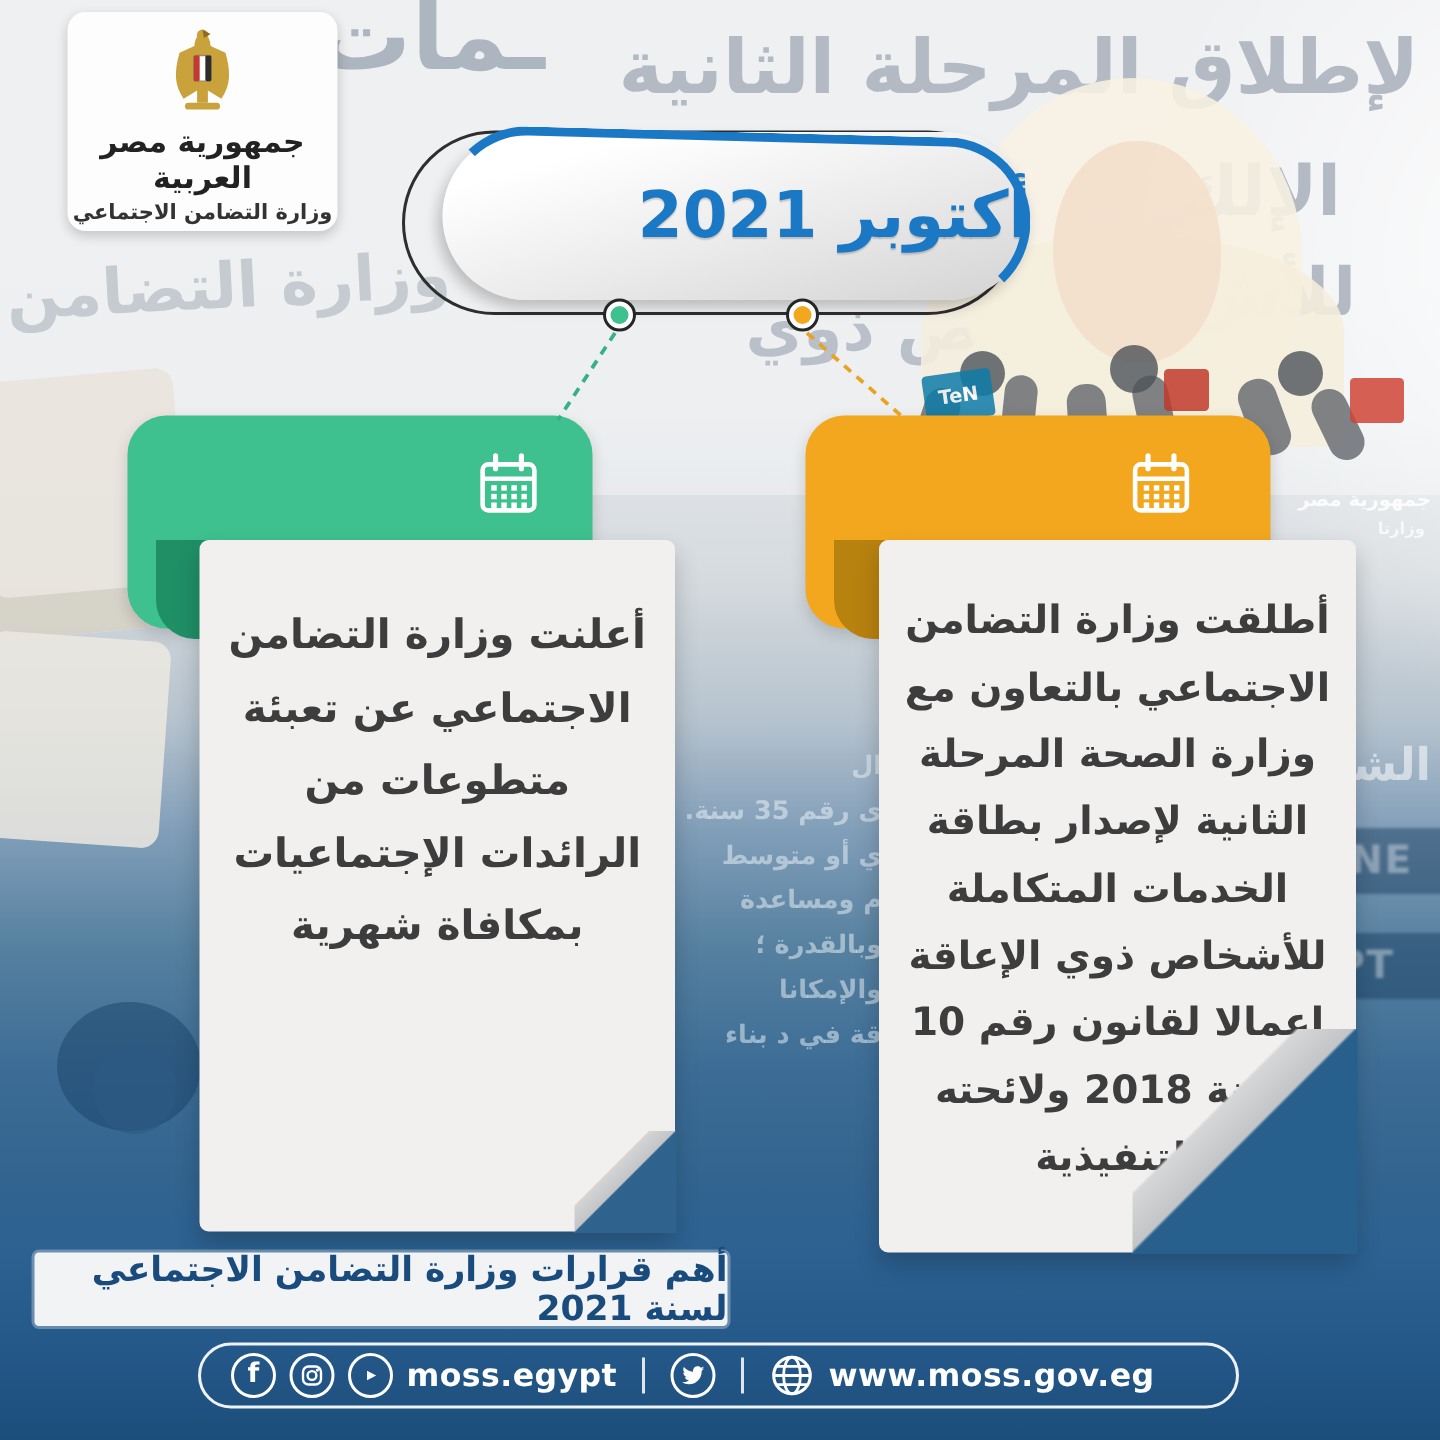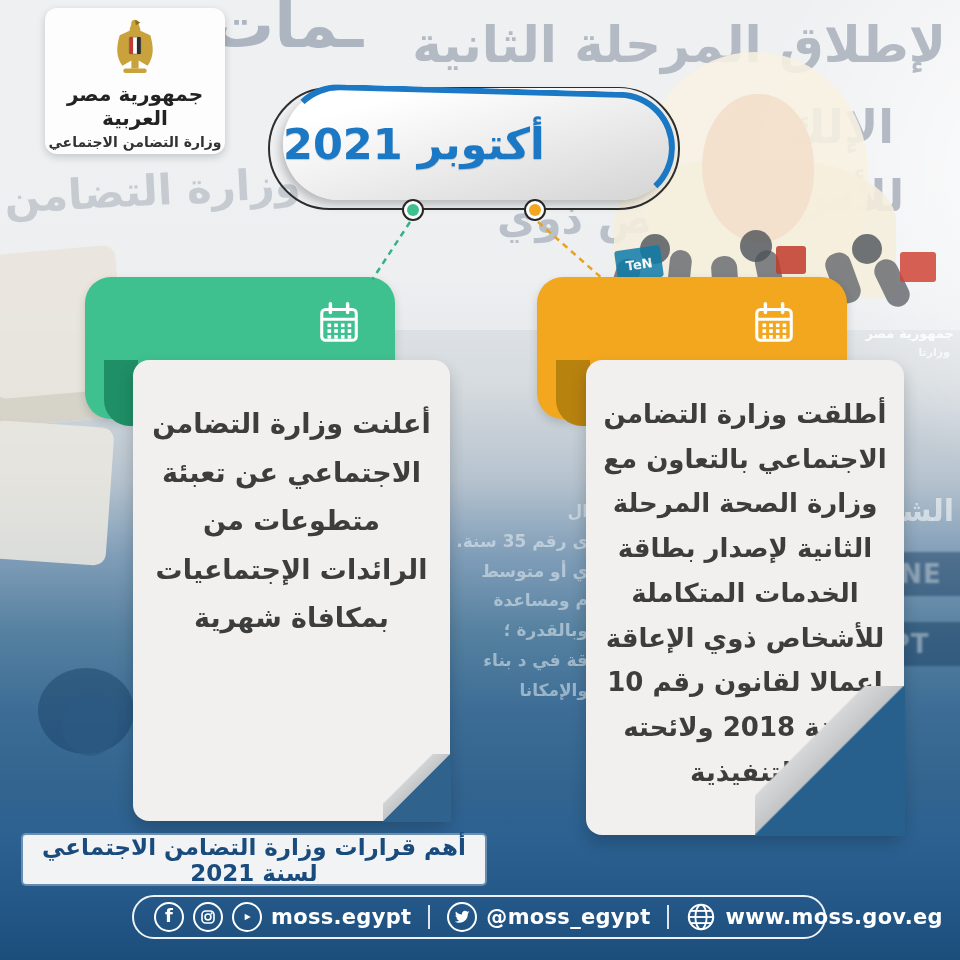--- a/index.html
+++ b/index.html
@@ -58,54 +58,54 @@
   .flag-red{left:776px;top:246px;width:30px;height:28px;background:#c0392b;border-radius:3px;}
   .flag-red2{left:900px;top:252px;width:36px;height:30px;background:#cf4436;border-radius:3px;}
   
   .logo-card{left:45px;top:8px;width:180px;height:146px;background:#fdfdfd;border-radius:12px;
     box-shadow:0 3px 8px rgba(0,0,0,.18);z-index:30;text-align:center;padding-top:8px;box-sizing:border-box;}
   .logo-country{font-size:20px;font-weight:bold;color:#222;margin-top:2px;direction:rtl;}
   .logo-ministry{font-size:14px;font-weight:bold;color:#333;margin-top:4px;direction:rtl;}
   
   .date-outline{left:268px;top:87px;width:412px;height:123px;border:2px solid #2e2e2e;border-radius:64px;
     box-sizing:border-box;z-index:40;}
-  .date-pill{left:283px;top:88px;width:392px;height:112px;border-radius:56px;z-index:41;
+  .date-pill{left:295px;top:88px;width:392px;height:112px;border-radius:56px;z-index:41;
     background:linear-gradient(165deg,#ffffff 18%,#ececec 55%,#d6d6d6 95%);
-    box-shadow:-3px 5px 9px rgba(0,0,0,.22);display:flex;align-items:center;justify-content:flex-start;}
+    box-shadow:-3px 5px 9px rgba(0,0,0,.22);display:flex;align-items:center;justify-content:flex-end;}
   .pill-arc{position:absolute;inset:0;border-radius:56px;border:6px solid transparent;
     border-top-color:#1b78c4;border-right-color:#1b78c4;box-sizing:border-box;transform:rotate(1.5deg);}
   .date-label{font-size:43px;font-weight:bold;color:#1b78c4;direction:rtl;text-shadow:0 1px 1px rgba(0,0,0,.18);}
   .dot{width:22px;height:22px;border-radius:50%;background:#fff;border:2.5px solid #262626;box-sizing:border-box;z-index:42;}
   .dot::after{content:'';position:absolute;inset:3px;border-radius:50%;background:var(--c);}
   .dot-green{left:402px;top:199px;--c:#3ec08f;}
   .dot-orange{left:524px;top:199px;--c:#f2a71e;}
   .connectors{left:0;top:0;width:960px;height:960px;z-index:36;pointer-events:none;}
   
   .card-head{width:310px;height:142px;border-radius:26px;z-index:20;box-shadow:0 4px 10px rgba(0,0,0,.15);}
   .head-green{left:85px;top:277px;background:#3ec08f;}
   .head-orange{left:537px;top:277px;background:#f2a71e;}
   .cal-icon{position:absolute;top:23px;width:46px;height:46px;}
   .head-green .cal-icon{right:33px;} .head-orange .cal-icon{right:50px;}
   .fold{width:34px;height:66px;z-index:21;}
   .fold-green{left:104px;top:360px;background:#1f8f66;border-radius:0 0 0 26px;}
   .fold-orange{left:556px;top:360px;background:#b8820f;border-radius:0 0 0 26px;}
-  .paper{background:#f1f0ee;border-radius:16px;z-index:22;box-shadow:0 8px 16px rgba(0,0,0,.2);box-sizing:border-box;}
+  .paper{background:#f1f0ee;border-radius:6px;z-index:22;box-shadow:0 8px 16px rgba(0,0,0,.2);box-sizing:border-box;}
   .paper-green{left:133px;top:360px;width:317px;height:461px;padding:40px 18px 0;}
   .paper-orange{left:586px;top:360px;width:318px;height:475px;padding:32px 16px 0;}
   .paper-text{font-weight:bold;color:#3d3d3d;text-align:center;direction:rtl;}
   .paper-green .paper-text{font-size:27px;line-height:1.8;}
   .paper-orange .paper-text{font-size:26px;line-height:1.72;}
   .curl{position:absolute;right:-1px;bottom:-1px;}
   .curl-green{width:68px;height:68px;
     background:linear-gradient(135deg,rgba(0,0,0,0) 36%,#d2d4d6 37%,#c3c5c7 49%,#30628e 50%,#30628e 100%);}
   .curl-orange{width:150px;height:150px;
     background:linear-gradient(135deg,rgba(0,0,0,0) 36%,#d5d7d9 37%,#c2c4c6 49%,#27608d 50%,#27608d 100%);}
   
   .banner{left:23px;top:835px;width:462px;height:49px;background:#f2f3f5;border-radius:3px;z-index:30;
-    display:flex;align-items:center;justify-content:center;box-shadow:0 0 0 2px rgba(255,255,255,.3);text-align:center;}
+    display:flex;align-items:center;justify-content:center;box-shadow:0 0 0 2px rgba(255,255,255,.3);}
   .banner-text{color:#1a4b7d;font-size:23px;font-weight:bold;direction:rtl;}
   .footer-bar{left:132px;top:895px;width:694px;height:44px;border:2px solid #eef2f6;border-radius:26px;z-index:30;
     display:flex;align-items:center;gap:9px;padding:0 20px;box-sizing:border-box;color:#fff;}
   .soc-circle{width:30px;height:30px;border:2px solid #fff;border-radius:50%;box-sizing:border-box;
     display:flex;align-items:center;justify-content:center;flex:0 0 auto;}
   .soc-circle .fletter{font-weight:bold;font-size:18px;line-height:1;margin-top:-2px;}
   .soc-text{font-size:21px;font-weight:bold;letter-spacing:.3px;white-space:nowrap;}
   .sep{width:2px;height:24px;background:rgba(255,255,255,.85);margin:0 8px;flex:0 0 auto;}
   .globe{width:30px;height:30px;flex:0 0 auto;}
 </style>
@@ -126,22 +126,22 @@
   <div class="abs wm wm-shr">الشر</div>
   <div class="abs wm wm-small1">جمهورية مصر</div>
   <div class="abs wm wm-small2">وزارتا</div>
 
   <div class="abs mid-col">
     <span>ال</span>
     <span>ى رقم  35 سنة.</span>
     <span>ي أو متوسط</span>
     <span>م ومساعدة</span>
     <span>وبالقدرة ؛</span>
+    <span>والإمكانا</span>
     <span>قة في د بناء</span>
-    <span>والإمكانا</span>
   </div>
 
   <div class="abs bpill bpill-1">LINE</div>
   <div class="abs bpill bpill-2">EPT</div>
 
   <div class="abs idcard1"></div>
   <div class="abs idcard2"></div>
 
   <div class="abs cartoon-hair"></div>
   <div class="abs cartoon-face"></div>
@@ -269,21 +269,20 @@
           <path d="M8 6.5 L18.5 12 L8 17.5 Z" fill="#fff"></path>
         </svg>
     </span>
     <span class="soc-text">moss.egypt</span>
     <span class="sep"></span>
     <span class="soc-circle">
       <svg width="16" height="16" viewBox="0 0 24 24">
           <path fill="#fff" d="M23.4 4.8c-.8.4-1.7.6-2.6.8.9-.6 1.6-1.5 2-2.5-.9.5-1.9.9-2.9 1.1C19 3.3 17.8 2.8 16.5 2.8c-2.5 0-4.5 2-4.5 4.5 0 .4 0 .7.1 1-3.7-.2-7-2-9.2-4.7-.4.7-.6 1.5-.6 2.3 0 1.6.8 2.9 2 3.7-.7 0-1.4-.2-2-.5v.1c0 2.2 1.6 4 3.6 4.4-.4.1-.8.2-1.2.2-.3 0-.6 0-.9-.1.6 1.8 2.2 3.1 4.2 3.1-1.5 1.2-3.5 1.9-5.6 1.9H1c2 1.3 4.4 2 6.9 2 8.3 0 12.8-6.9 12.8-12.8v-.6c.9-.6 1.6-1.4 2.2-2.3z"></path>
         </svg>
     </span>
-    <span class="soc-text">@moss_egypt</span>
     <span class="sep"></span>
     <svg class="globe" viewBox="0 0 32 32">
       <circle cx="16" cy="16" r="13" fill="none" stroke="#fff" stroke-width="2.2"></circle>
       <ellipse cx="16" cy="16" rx="6" ry="13" fill="none" stroke="#fff" stroke-width="2"></ellipse>
       <line x1="3" y1="16" x2="29" y2="16" stroke="#fff" stroke-width="2"></line>
       <line x1="5" y1="9.5" x2="27" y2="9.5" stroke="#fff" stroke-width="2"></line>
       <line x1="5" y1="22.5" x2="27" y2="22.5" stroke="#fff" stroke-width="2"></line>
     </svg>
     <span class="soc-text">www.moss.gov.eg</span>
   </div>

